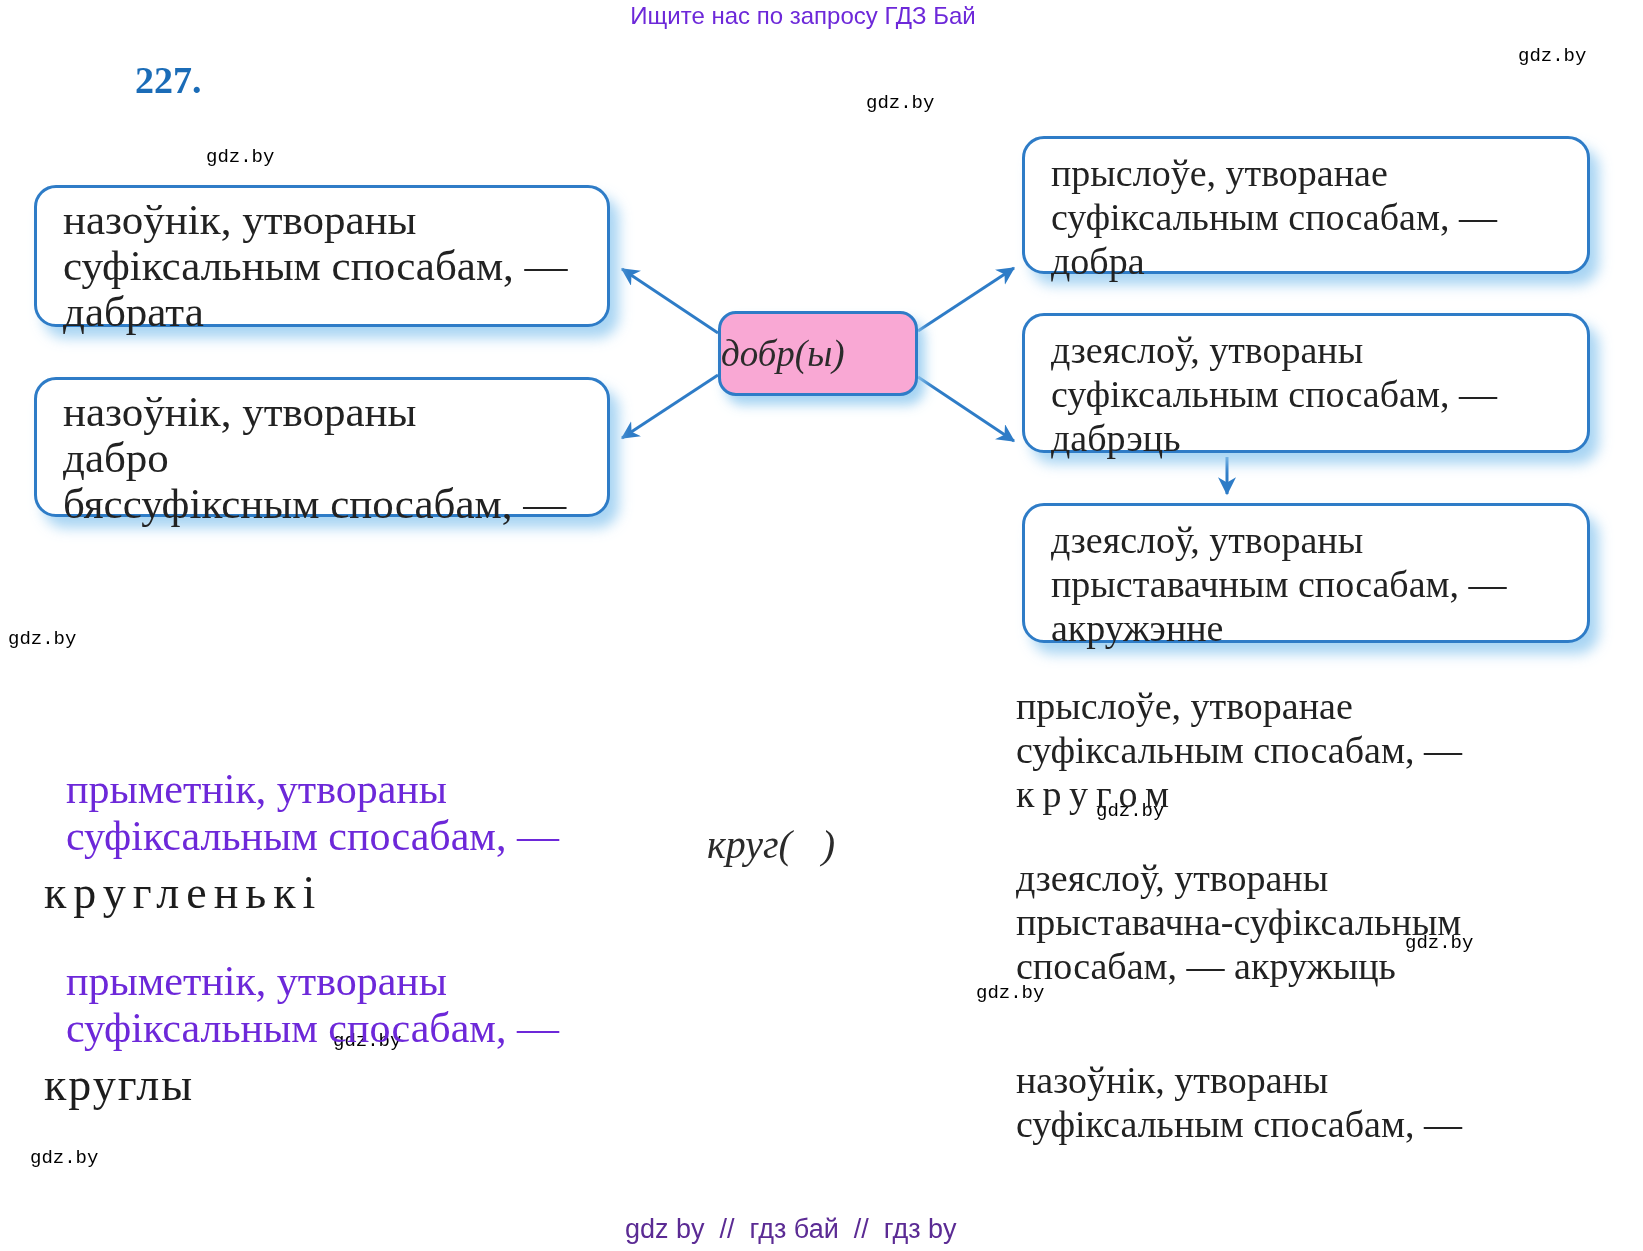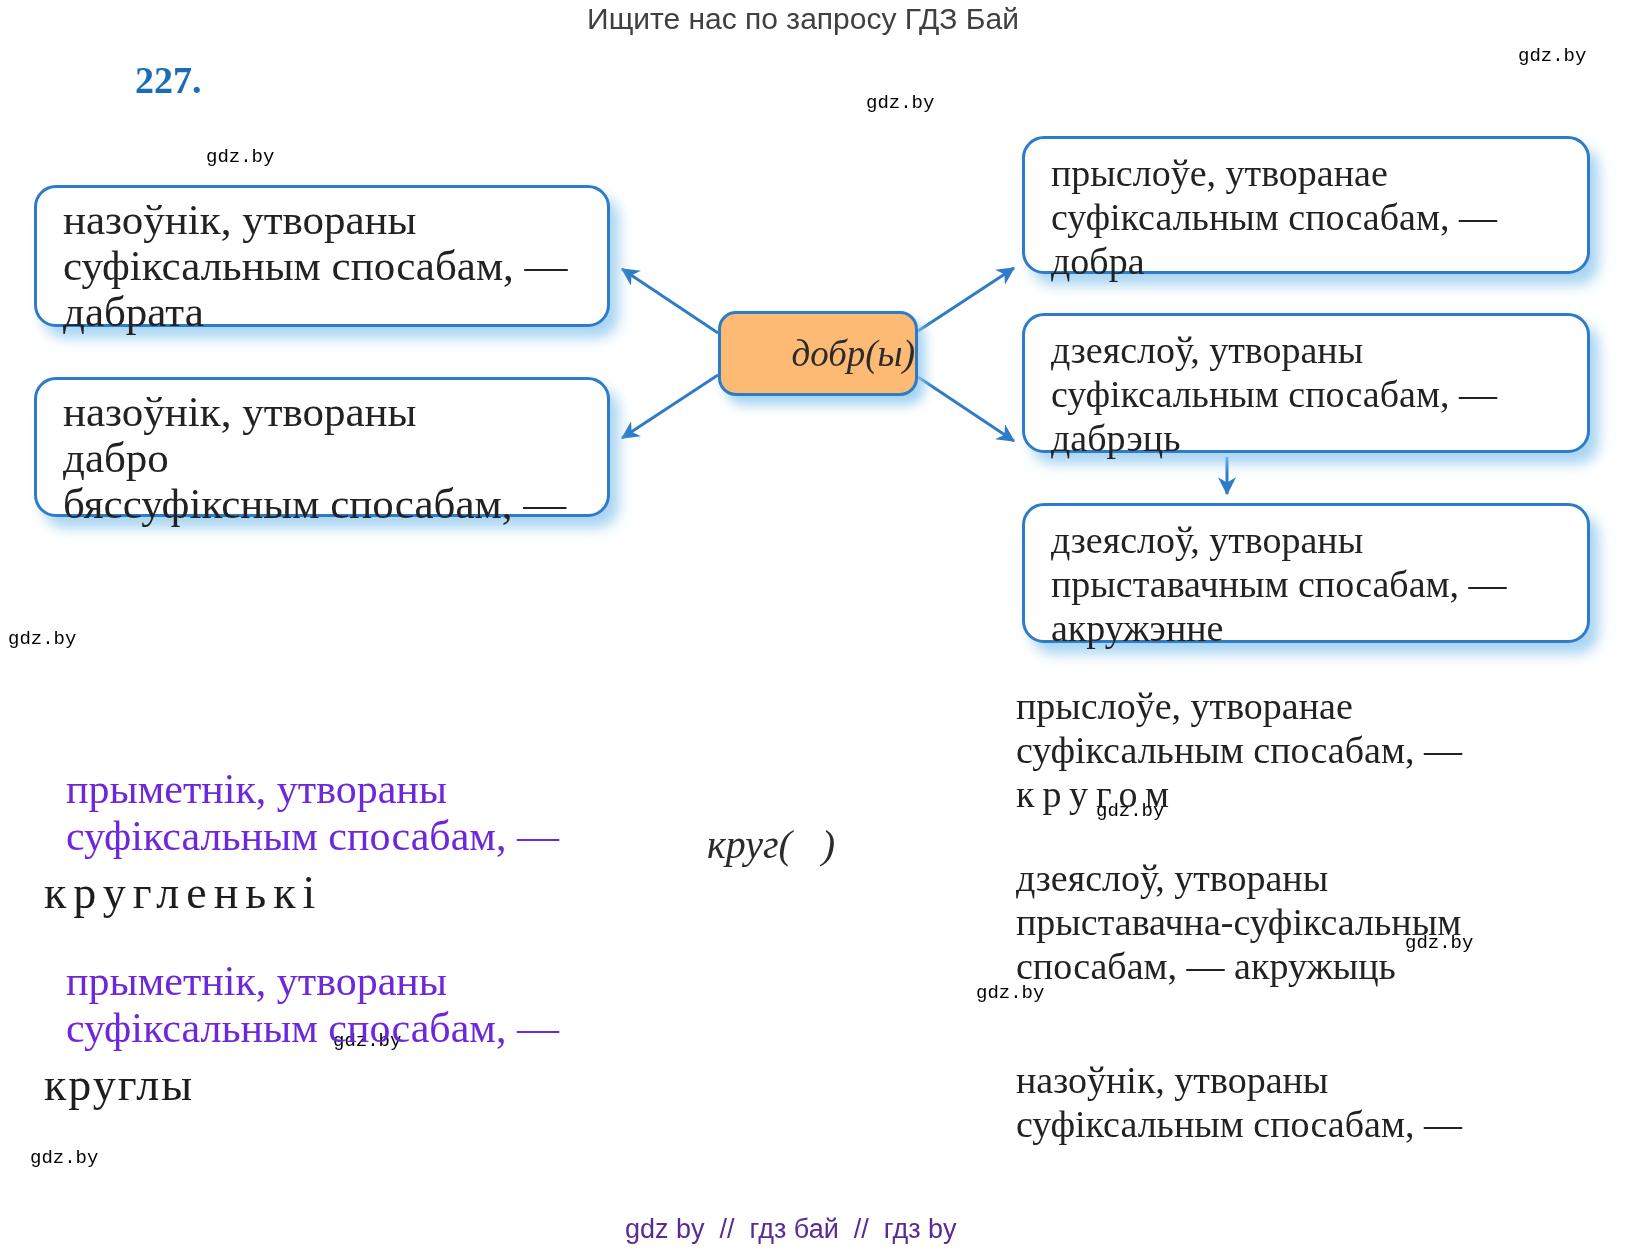--- a/index.html
+++ b/index.html
@@ -1,36 +1,36 @@
 <!DOCTYPE html>
 <html><head>
 <meta charset="utf-8">
 <style>
   html,body{margin:0;padding:0;background:#fff;}
   .canvas{position:relative;width:1643px;height:1251px;background:#ffffff;overflow:hidden;
           font-family:"Liberation Serif",serif;color:#222;}
   .arrows{position:absolute;left:0;top:0;width:1643px;height:1251px;pointer-events:none;}
 
   .banner{position:absolute;left:803px;top:2px;transform:translateX(-50%);
-          font-family:"Liberation Sans",sans-serif;font-size:30px;font-weight:500;color:#404040;white-space:nowrap;}
+          font-family:"Liberation Sans",sans-serif;font-size:24px;font-weight:500;color:#6d28d9;white-space:nowrap;}
   .exnum{position:absolute;left:135px;top:58px;font-family:Liberation Serif, serif;
          font-size:38px;font-weight:bold;color:#1b6cb7;}
   .wm{position:absolute;font-family:Liberation Mono, monospace;font-size:19px;color:#000000;white-space:nowrap;}
 
   .node{position:absolute;background:#ffffff;border:3px solid #2e7cc7;border-radius:22px;
         box-shadow:9px 11px 13px rgba(148,203,240,.8);box-sizing:border-box;}
   .node .txt{padding-left:26px;padding-right:10px;}
   .nodeL{width:576px;left:34px;}
   .nodeL .txt{padding-top:9px;font-size:43px;line-height:46px;}
   .nodeR{width:568px;left:1022px;}
   .nodeR .txt{padding-top:12px;font-size:38px;line-height:44px;}
 
-  .root{position:absolute;background:#fdba74;border:3px solid #2e7cc7;border-radius:18px;
+  .root{position:absolute;background:#f9a8d4;border:3px solid #2e7cc7;border-radius:18px;
         box-shadow:7px 9px 12px rgba(148,203,240,.85);box-sizing:border-box;
-        display:flex;align-items:center;justify-content:flex-end;
+        display:flex;align-items:center;justify-content:flex-start;
         font-style:italic;font-size:37px;color:#2b2b2b;}
 
   .para{position:absolute;font-size:42px;line-height:47px;color:#6d28d9;}
   .paraR{position:absolute;font-size:38px;line-height:44px;color:#222;}
   .bigword{position:absolute;font-size:46px;color:#1d1d1d;white-space:nowrap;margin-top:8px;}
   .ls7{letter-spacing:7px;}
   .ls2{letter-spacing:2px;}
   .ls8{letter-spacing:8px;}
   .rootword{position:absolute;font-style:italic;font-size:40px;color:#2b2b2b;white-space:pre;margin-top:18px;}
   .footer{position:absolute;left:625px;top:1214px;font-family:"Liberation Sans",sans-serif;

